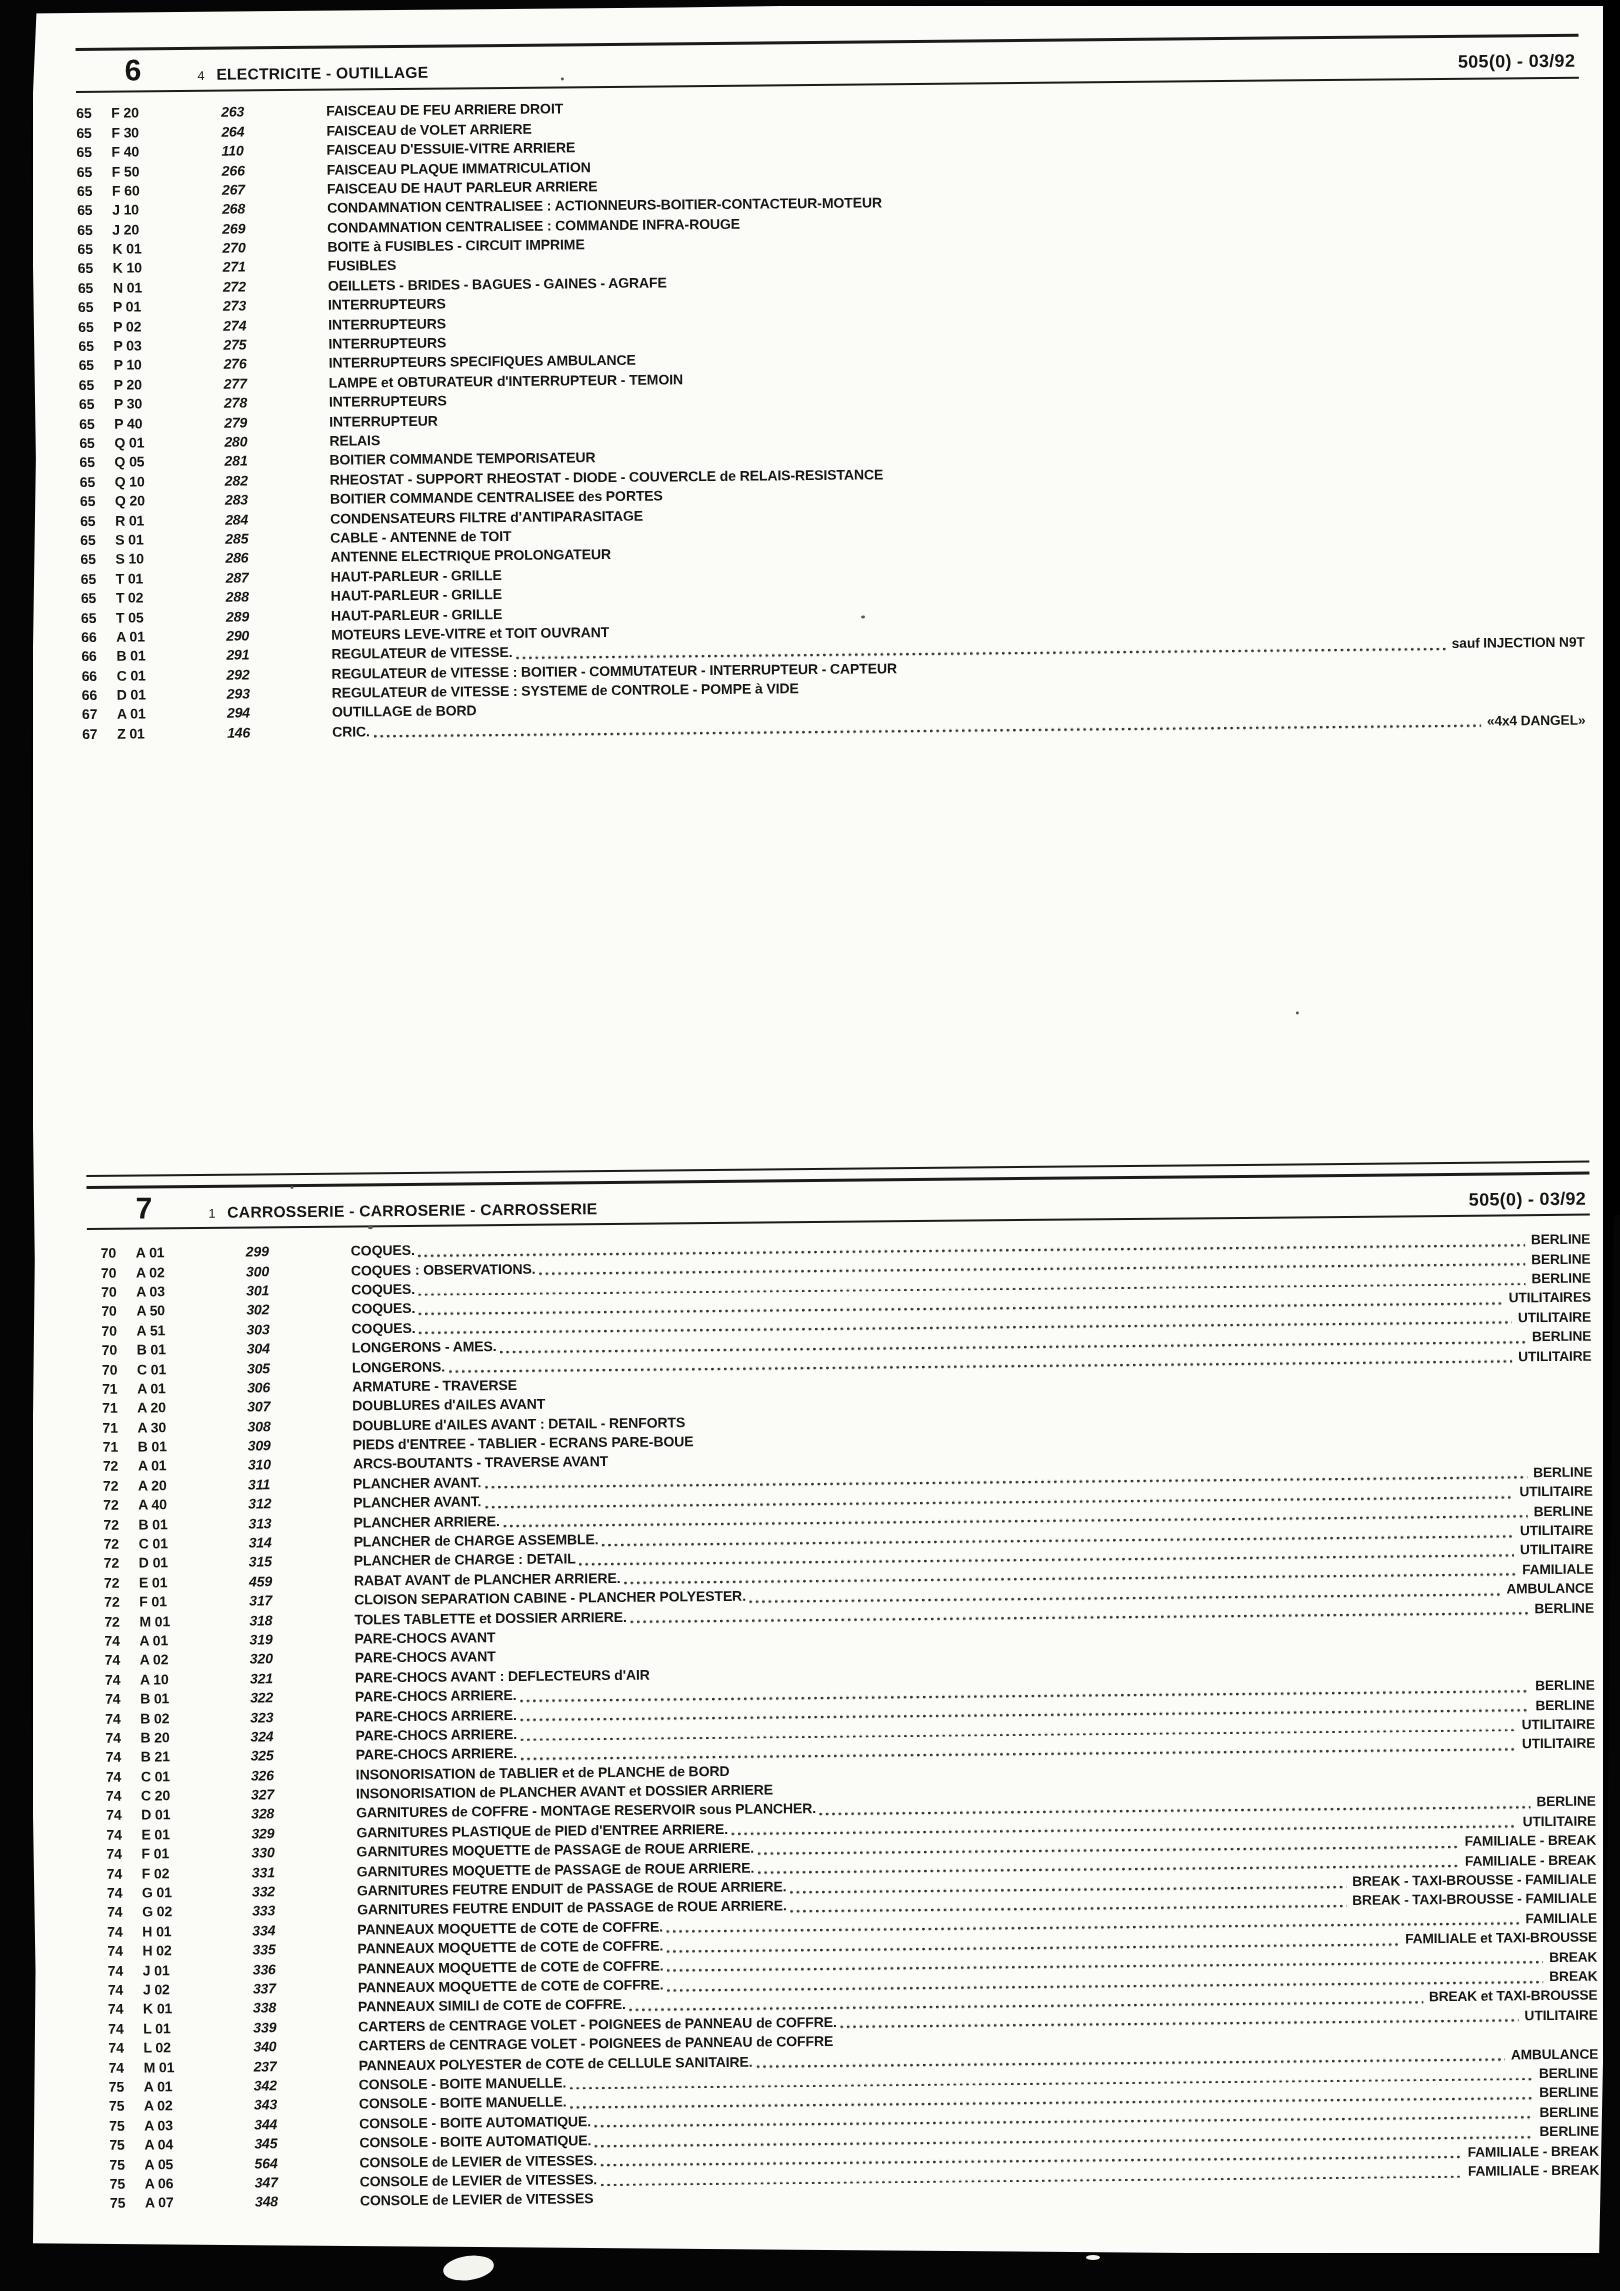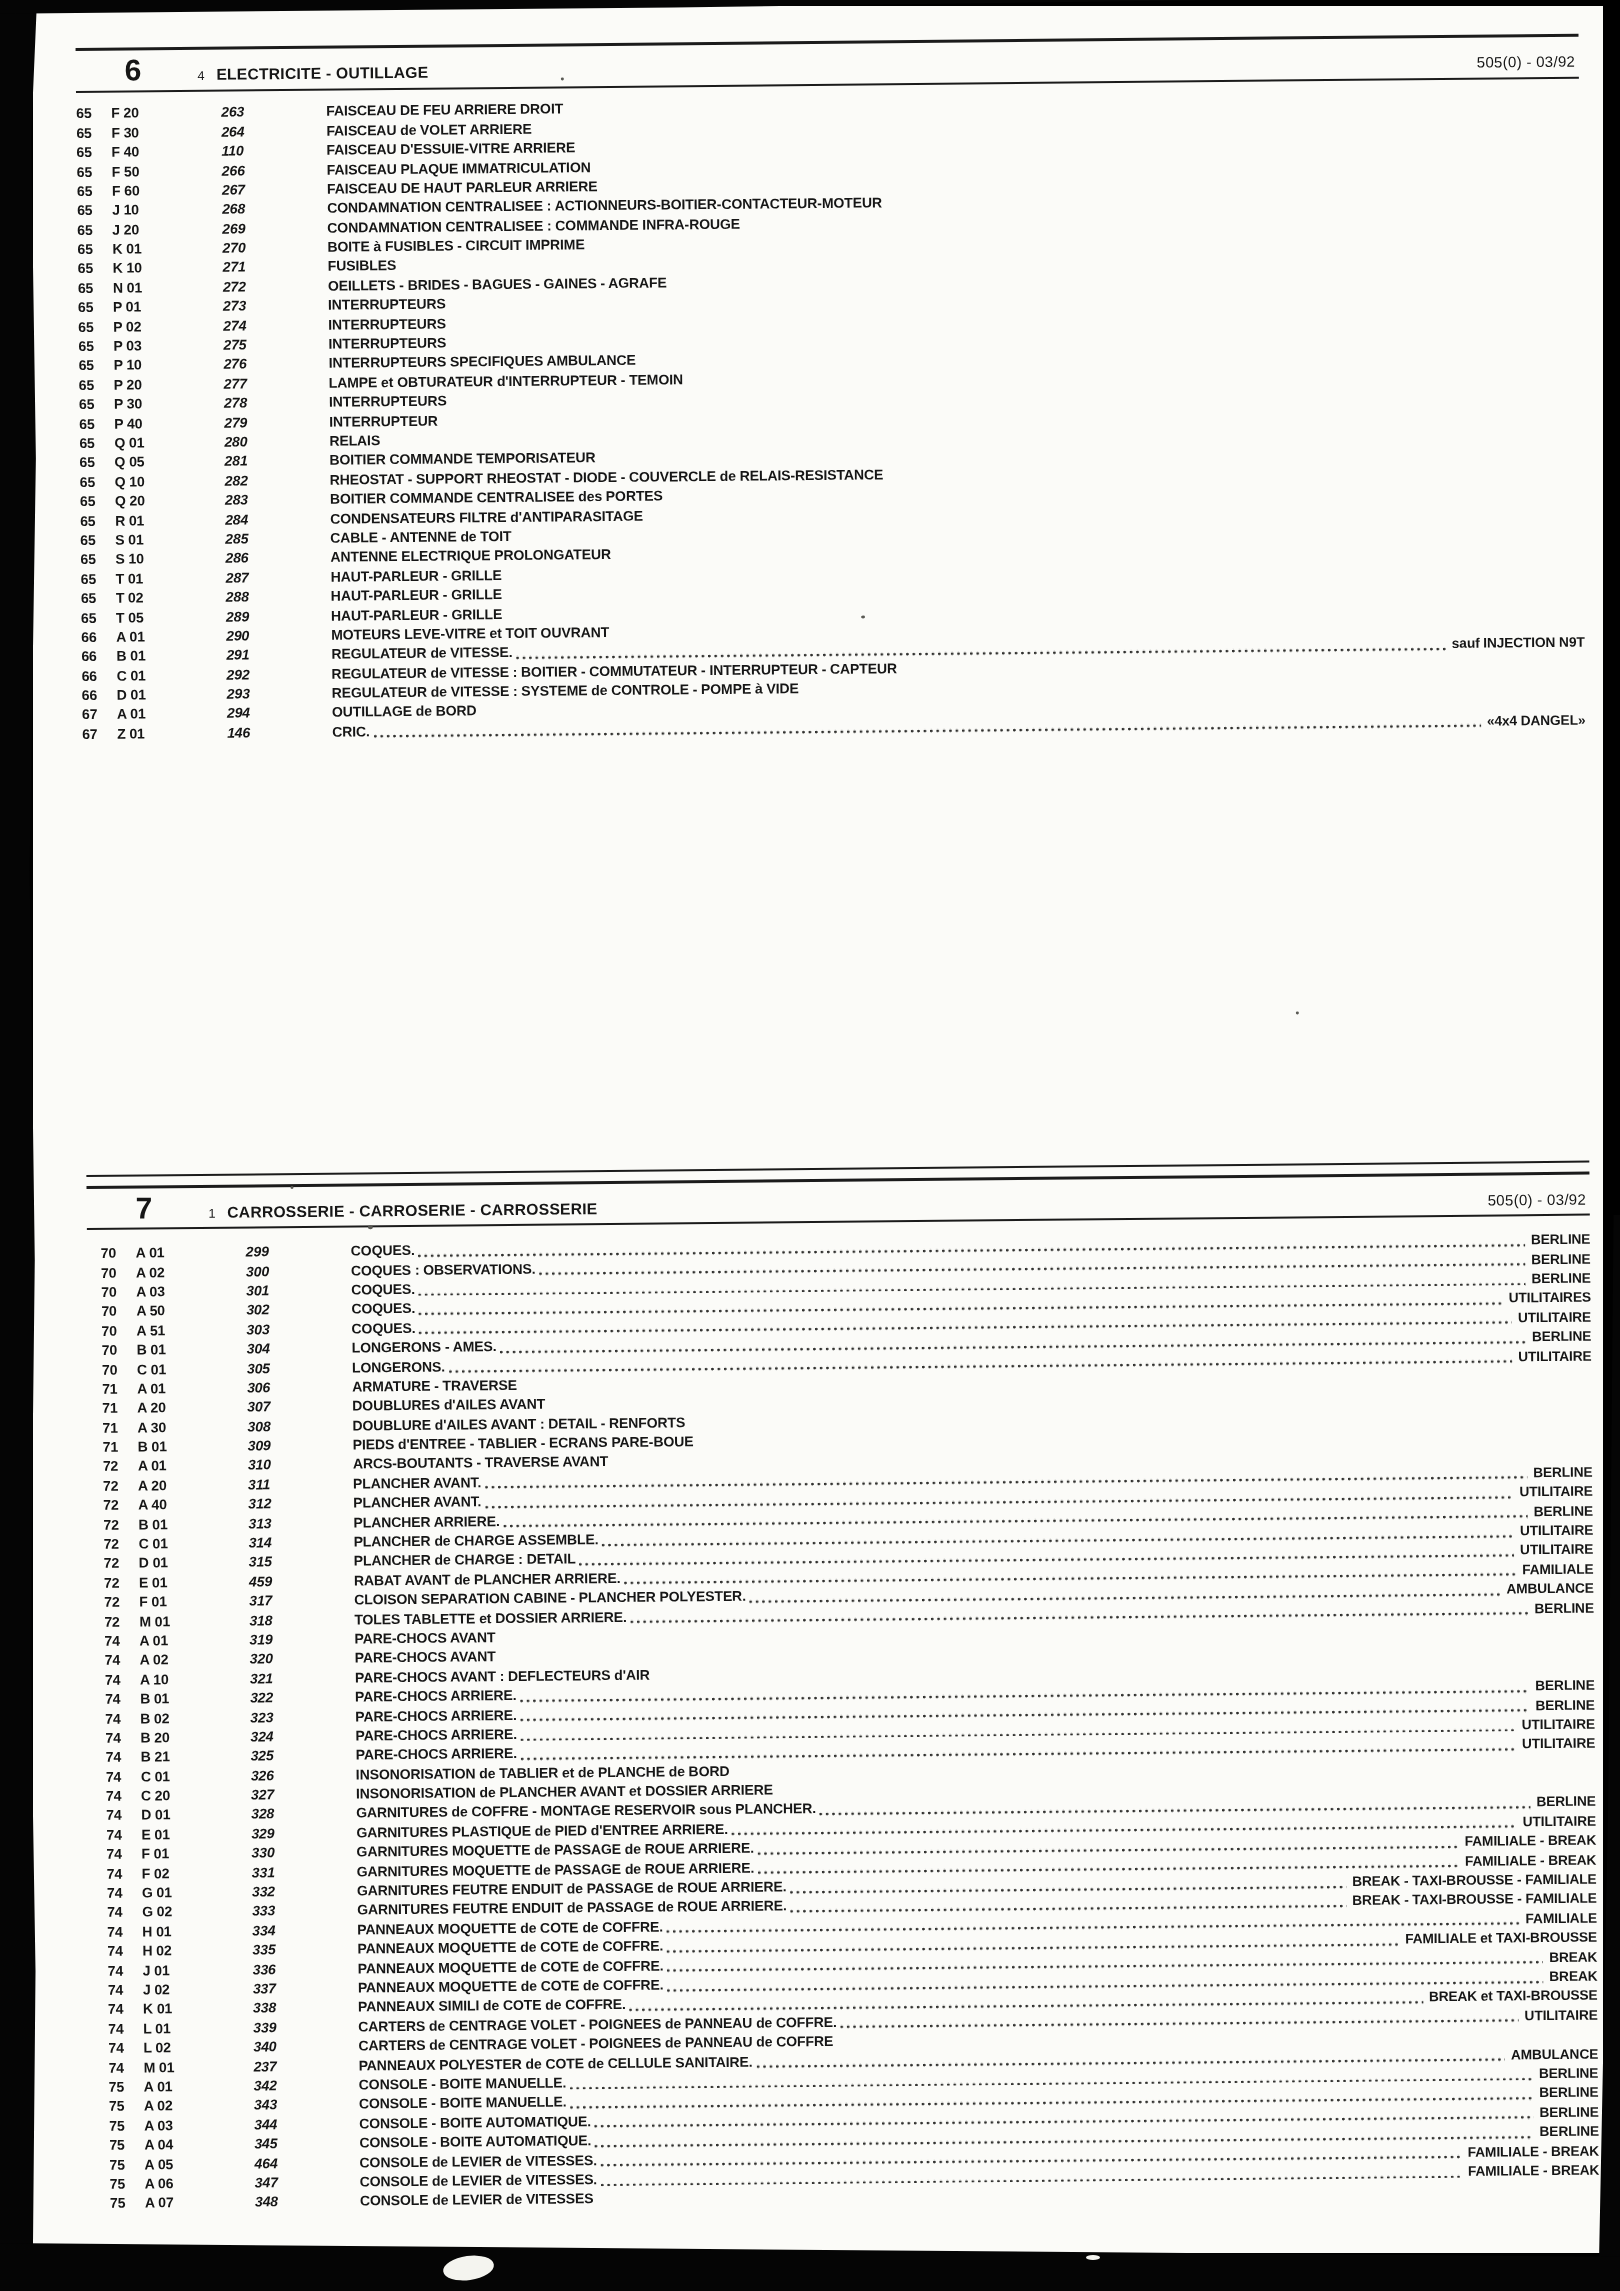--- a/index.html
+++ b/index.html
@@ -27,21 +27,21 @@
   .section{position:absolute;left:53px;right:13.7px;}
   .s6{top:35px;}
   .s7{top:1162px;}
   .rule{height:2.9px;background:#1b1b1b;}
   .rule-thin{height:2px;background:#1b1b1b;margin-bottom:8.8px;}
   .rule-under{height:2px;background:#1b1b1b;}
   .sec-header{display:flex;align-items:baseline;padding:2.9px 3.9px 2.9px 49px;}
   .pgnum{font-size:30px;font-weight:700;letter-spacing:1px;}
   .grp{margin-left:55px;font-size:12.7px;font-weight:400;}
   .title{margin-left:11.8px;font-size:15.7px;font-weight:700;letter-spacing:0.2px;white-space:nowrap;}
-  .edition{margin-left:auto;font-size:15px;font-weight:400;letter-spacing:0.3px;}
+  .edition{margin-left:auto;font-size:18px;font-weight:700;letter-spacing:0.3px;}
 
   .rows{margin-top:12.7px;}
   .s7 .rows{margin-top:14.7px;}
   .row{display:flex;align-items:baseline;height:19.4px;font-size:14px;letter-spacing:-0.1px;}
   .s7 .row{padding-left:13.7px;}
   .c1{width:35px;font-weight:700;}
   .c2{width:110px;font-weight:700;white-space:pre;}
   .num{width:49px;font-weight:700;font-style:italic;}
   .desc{margin-left:56px;font-weight:700;white-space:nowrap;}
   .dots{flex:1 1 auto;min-width:15.7px;height:3.9px;align-self:flex-end;margin:0 5.9px 3.9px 2.9px;
@@ -631,21 +631,21 @@
             <span class="c1">75</span>
             <span class="c2">A 04</span>
             <span class="num">345</span>
             <span class="desc">CONSOLE - BOITE AUTOMATIQUE.</span>
             <span class="dots"></span>
             <span class="variant">BERLINE</span>
           </div>
           <div class="row">
             <span class="c1">75</span>
             <span class="c2">A 05</span>
-            <span class="num">464</span>
+            <span class="num">564</span>
             <span class="desc">CONSOLE de LEVIER de VITESSES.</span>
             <span class="dots"></span>
             <span class="variant">FAMILIALE - BREAK</span>
           </div>
           <div class="row">
             <span class="c1">75</span>
             <span class="c2">A 06</span>
             <span class="num">347</span>
             <span class="desc">CONSOLE de LEVIER de VITESSES.</span>
             <span class="dots"></span>

